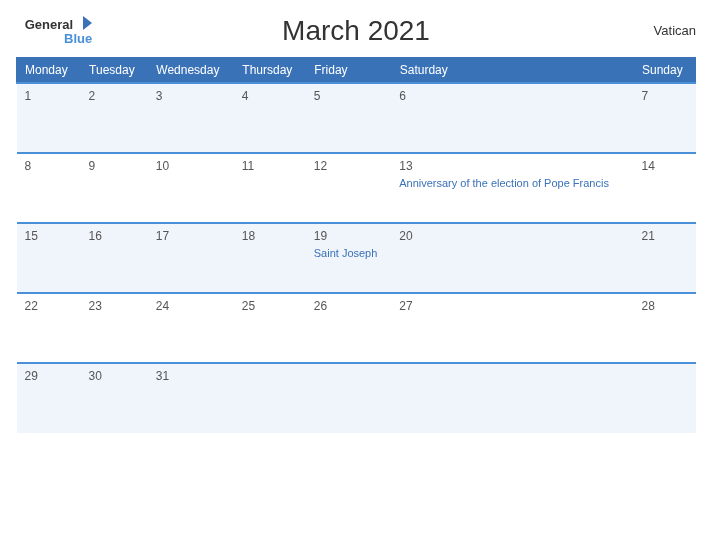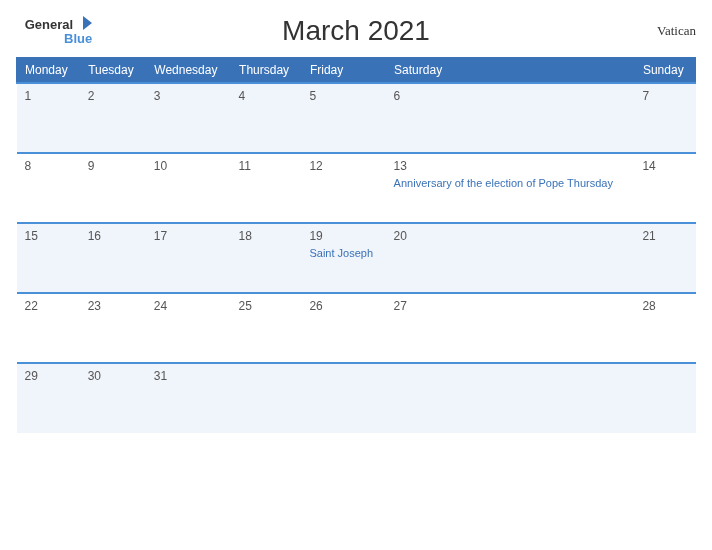--- a/index.html
+++ b/index.html
@@ -63,21 +63,20 @@
       font-weight: normal;
       color: #333;
       position: absolute;
       left: 50%;
       transform: translateX(-50%);
     }
 
     .country-label {
       font-size: 13px;
       color: #333;
-      font-family: Liberation Serif, serif;
     }
 
     .calendar-table {
       width: 100%;
       border-collapse: collapse;
     }
 
     .calendar-table thead tr {
       background-color: #3a72b8;
       margin-left: 24px;
@@ -198,21 +197,21 @@
           <span class="day-number">10</span>
         </td>
         <td>
           <span class="day-number">11</span>
         </td>
         <td>
           <span class="day-number">12</span>
         </td>
         <td>
           <span class="day-number">13</span>
-          <span class="event-text">Anniversary of the election of Pope Thursday</span>
+          <span class="event-text">Anniversary of the election of Pope Francis</span>
         </td>
         <td>
           <span class="day-number">14</span>
         </td>
       </tr>
       <tr>
         <td>
           <span class="day-number">15</span>
         </td>
         <td>

